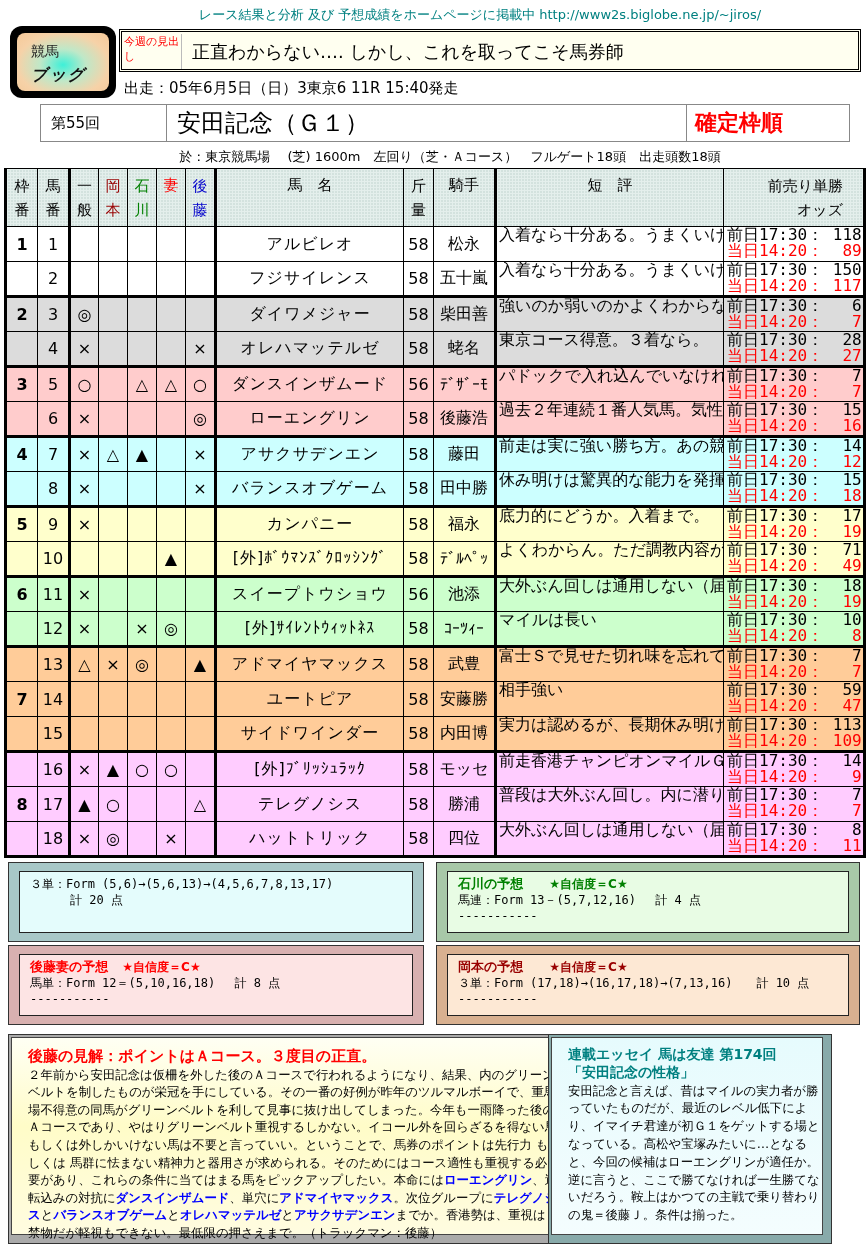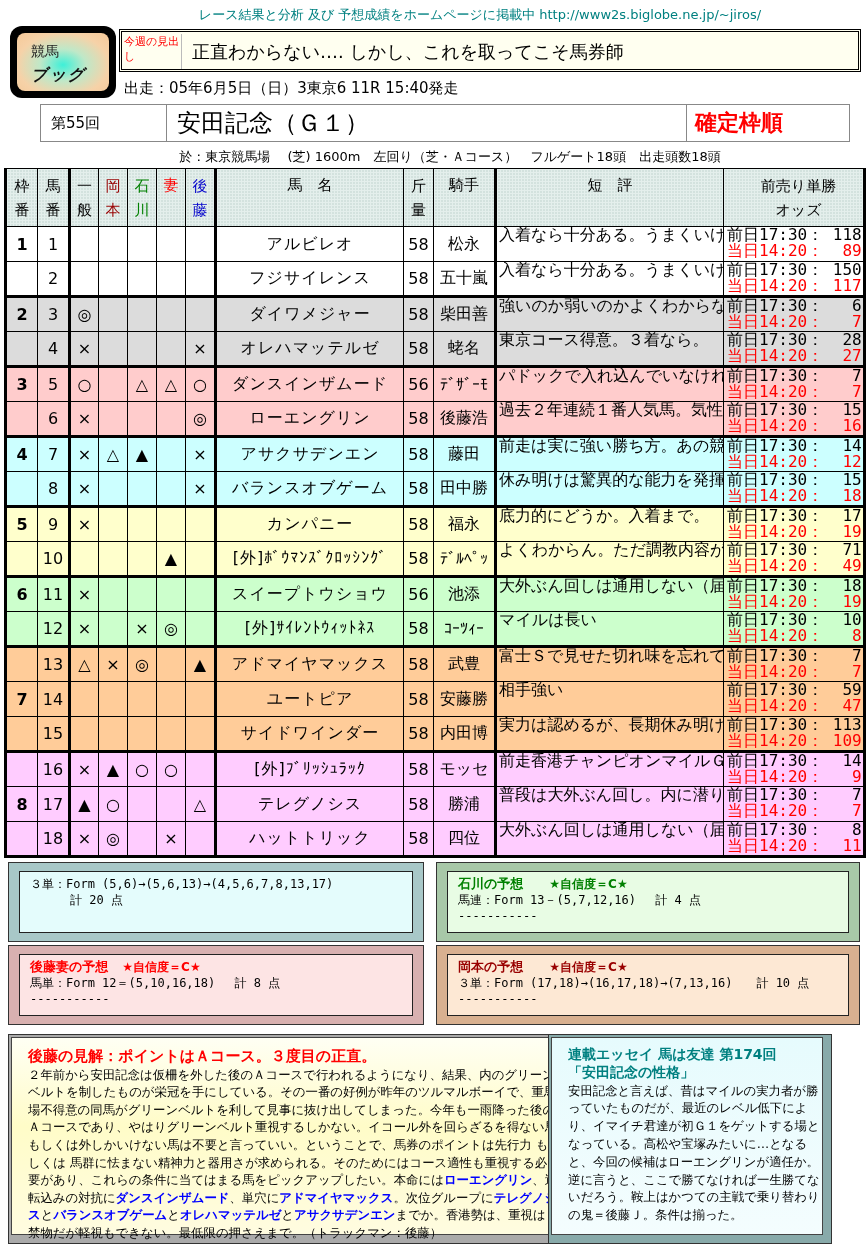--- a/index.html
+++ b/index.html
@@ -125,21 +125,21 @@
       <th style="white-space:normal;padding:0 6px">馬番</th>
       <th class="thick-l" style="white-space:normal;padding:0 5px">一般</th>
       <th style="white-space:normal;padding:0 5px;color:#990000">岡本</th>
       <th style="white-space:normal;padding:0 5px;color:#008000">石川</th>
       <th style="white-space:normal;padding:0 5px;color:#ff0000;vertical-align:top;padding-top:4px">妻</th>
       <th style="white-space:normal;padding:0 5px;color:#0000cc">後藤</th>
       <th class="thick-l" style="vertical-align:top;padding-top:4px">馬　名</th>
       <th style="white-space:normal;padding:0 6px">斤量</th>
       <th style="vertical-align:top;padding-top:4px">騎手</th>
       <th class="thick-l" style="vertical-align:top;padding-top:4px">短　評</th>
-      <th class="thick-r" style="white-space:normal;padding:0 20px 0 30px;">前売り単勝オッズ</th>
+      <th class="thick-r" style="white-space:normal;padding:0 20px 0 30px;text-align:right">前売り単勝オッズ</th>
     </tr>
   </thead>
   <tbody id="entry-body">
       <tr style="background: rgb(255, 255, 255);">
         <td class="frame thick-l">1</td>
         <td class="num">1</td>
         <td class="mark thick-l"></td>
         <td class="mark"></td>
         <td class="mark"></td>
         <td class="mark"></td>

